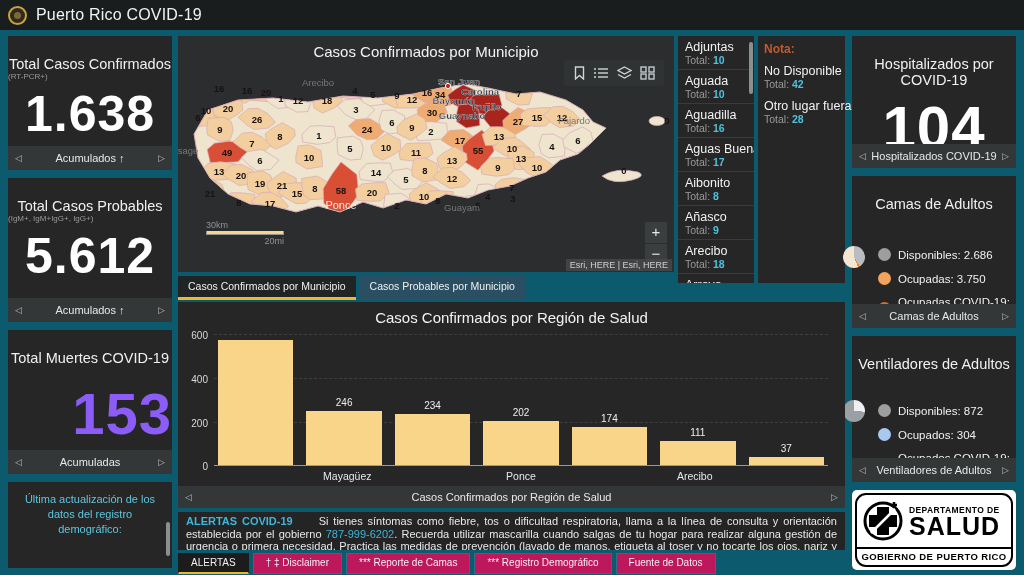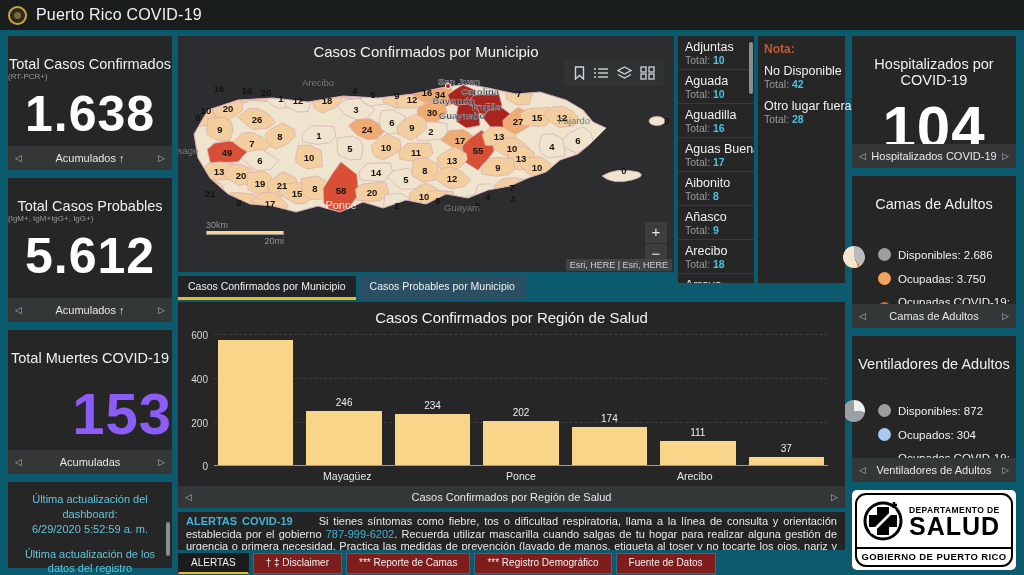--- a/index.html
+++ b/index.html
@@ -66,21 +66,21 @@
   .bar-label { position:absolute; width:100%; text-align:center; font-size:10px; color:#eee;}
   #xlabels { position:absolute; left:36px; top:166px; width:614px; display:flex; gap:2px; padding:0 4px;}
   .xlabel { flex:1; text-align:center; font-size:10.5px; color:#e8e8e8;}
 
   .alert-bar { position:absolute; left:178px; top:512px; width:667px; height:38px; background:#242424; padding:3px 8px; overflow:hidden;}
   .alert-text { font-size:11px; line-height:12.5px; text-align:justify; color:#e8e8e8;}
   .alert-title { color:#3fb5d8; font-weight:bold; margin-right:26px;}
   .alert-phone { color:#3fb5d8; cursor:pointer;}
 
   .bottom-tabs { position:absolute; left:178px; top:553px; display:flex; gap:4px;}
-  .btab { font-size:10px; color:#f0f0f0; background:#7f1d1d; border:1px solid #2e6f8a; padding:3px 12px 4px; cursor:pointer; white-space:nowrap;}
+  .btab { font-size:10px; color:#f0f0f0; background:#be185d; border:1px solid #2e6f8a; padding:3px 12px 4px; cursor:pointer; white-space:nowrap;}
   .btab.active { background:#1c1c1c; border-color:#1c1c1c; border-bottom:2px solid #edb829;}
 
   
   #logo { position:absolute; left:852px; top:490px; width:164px; height:80px; background:#fff; border-radius:5px; padding:3px;}
   #logo .inner { border:2px solid #000; border-radius:11px; height:100%; display:flex; flex-direction:column; color:#000; overflow:hidden;}
   #logo .toprow { flex:1; display:flex; align-items:center; padding:2px 4px;}
   #logo .texts { margin-left:4px;}
   .logo-line1 { font-size:8.5px; font-weight:bold; letter-spacing:.4px;}
   .logo-line2 { font-size:25px; font-weight:bold; letter-spacing:1px; line-height:22px;}
   .logo-line3 { border-top:2px solid #000; text-align:center; font-size:9.5px; font-weight:bold; padding:2px 0 3px; letter-spacing:.4px;}
@@ -120,21 +120,20 @@
   <div class="big-num red">153</div>
   <div class="card-footer">
     <span class="arr">◁</span>
     <span>Acumuladas</span>
     <span class="arr">▷</span>
   </div>
 </div>
 
 <div class="panel" style="left:8px;top:482px;width:164px;height:86px;">
   <div class="updates">
-    <p><span>Última actualización del dashboard:</span><br><span>6/29/2020 5:52:59 a. m.</span></p>
     <p><span>Última actualización de los datos del registro demográfico:</span><br></p>
   </div>
   <div class="vscroll" style="top:40px;height:34px;"></div>
 </div>
 
 <div class="panel" id="map-panel">
   <svg id="map-svg" viewBox="0 0 496 236">
       <rect x="0" y="0" width="496" height="236" fill="#2c2d2e"></rect>
       <defs>
         <clipPath id="island-clip">

